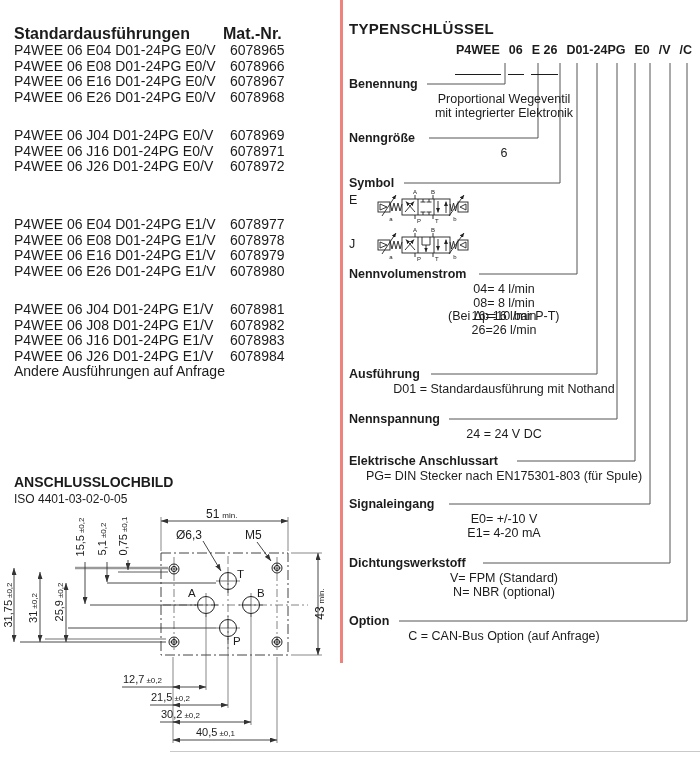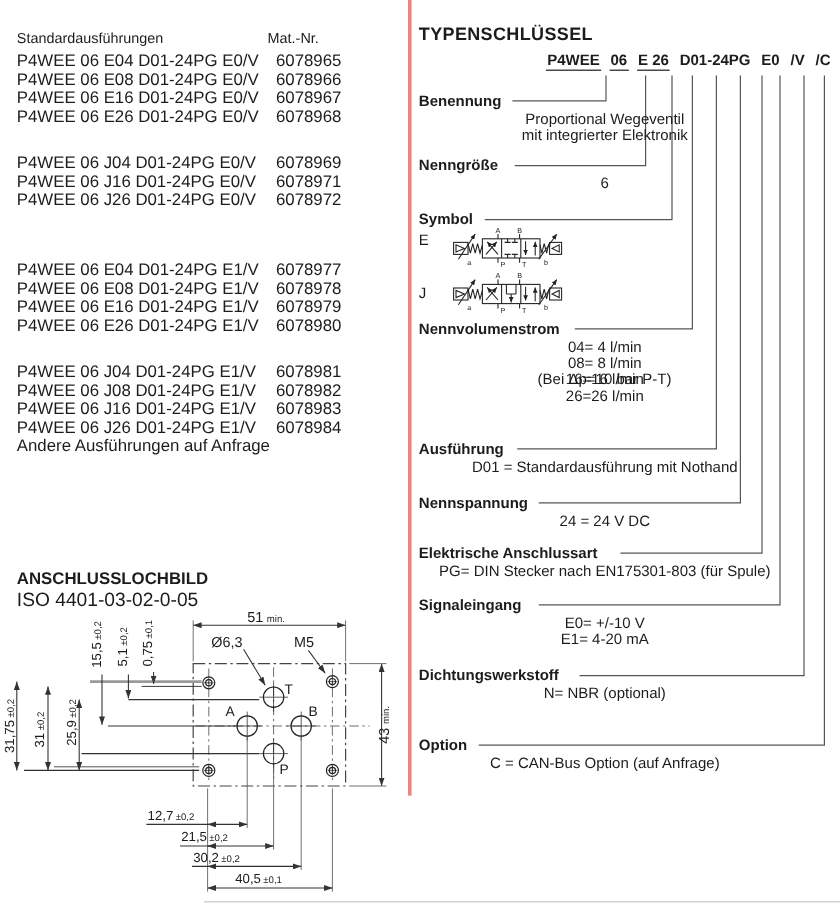--- a/index.html
+++ b/index.html
@@ -3,38 +3,38 @@
 <meta charset="utf-8">
 <style>
   html,body{margin:0;padding:0;}
   body{
     width:700px;height:760px;position:relative;background:#ffffff;
     font-family:"Liberation Sans","DejaVu Sans",sans-serif;color:#1c1c1c;
     overflow:hidden;
   }
   .abs{position:absolute;}
   
-  .list-header{font-weight:normal;font-size:12px;white-space:nowrap;}
+  .list-header{font-weight:bold;font-size:16px;white-space:nowrap;}
   .group{position:absolute;left:14px;width:300px;}
   .row{position:relative;height:15.5px;line-height:15.5px;font-size:14px;white-space:nowrap;}
   .row .mat{position:absolute;left:216px;top:0;}
   .note-line{font-size:14px;white-space:nowrap;}
   
   .tk-title{font-weight:bold;font-size:15px;letter-spacing:.3px;white-space:nowrap;}
   .code-line{display:flex;gap:7px;font-weight:bold;font-size:12.5px;white-space:nowrap;}
-  .code-seg{padding:0 1px 1px 1px;text-align:right;}
+  .code-seg{padding:0 1px 17px 1px;text-align:right;}
   .code-seg.u{border-bottom:1.6px solid #1c1c1c;}
   .sec{position:absolute;width:310px;white-space:nowrap;}
   .sec-label{font-weight:bold;font-size:12.5px;line-height:14px;margin-bottom:2px;}
   .sec-line{font-size:12.5px;line-height:13.5px;position:relative;text-align:center;}
   .sec-note{position:absolute;left:99px;top:0;}
   .sym-letter{font-size:12.5px;}
   
   .dr-title{font-weight:bold;font-size:14px;white-space:nowrap;}
-  .dr-sub{font-size:16px;white-space:nowrap;text-align:center;}
+  .dr-sub{font-size:12px;white-space:nowrap;text-align:center;}
   .divider{position:absolute;left:340px;top:0;width:3px;height:663px;}
   .bottom-line{position:absolute;left:170px;top:751px;width:530px;height:1px;background:#c9c9c9;}
   svg{display:block;}
   .leader{stroke:#555;stroke-width:1;fill:none;}
   text{fill:#1c1c1c;}
 </style>
 </head>
 <body>
 
 <div class="abs list-header" style="left:14px;top:25px;width:320px;">
@@ -223,20 +223,21 @@
 </div>
 
 <div class="sec" style="left:349px;top:497px;">
   <div class="sec-label">Signaleingang</div>
   <div class="sec-line">E0= +/-10 V</div>
   <div class="sec-line">E1= 4-20 mA</div>
 </div>
 
 <div class="sec" style="left:349px;top:556px;">
   <div class="sec-label">Dichtungswerkstoff</div>
+  <div class="sec-line">V= FPM (Standard)</div>
   <div class="sec-line">N= NBR (optional)</div>
 </div>
 
 <div class="sec" style="left:349px;top:614px;">
   <div class="sec-label">Option</div>
   <div class="sec-line">C = CAN-Bus Option (auf Anfrage)</div>
 </div>
 
 <div class="abs dr-title" style="left:14px;top:474px;">ANSCHLUSSLOCHBILD</div>
 <div class="abs dr-sub" style="left:14px;top:492px;">ISO 4401-03-02-0-05</div>

